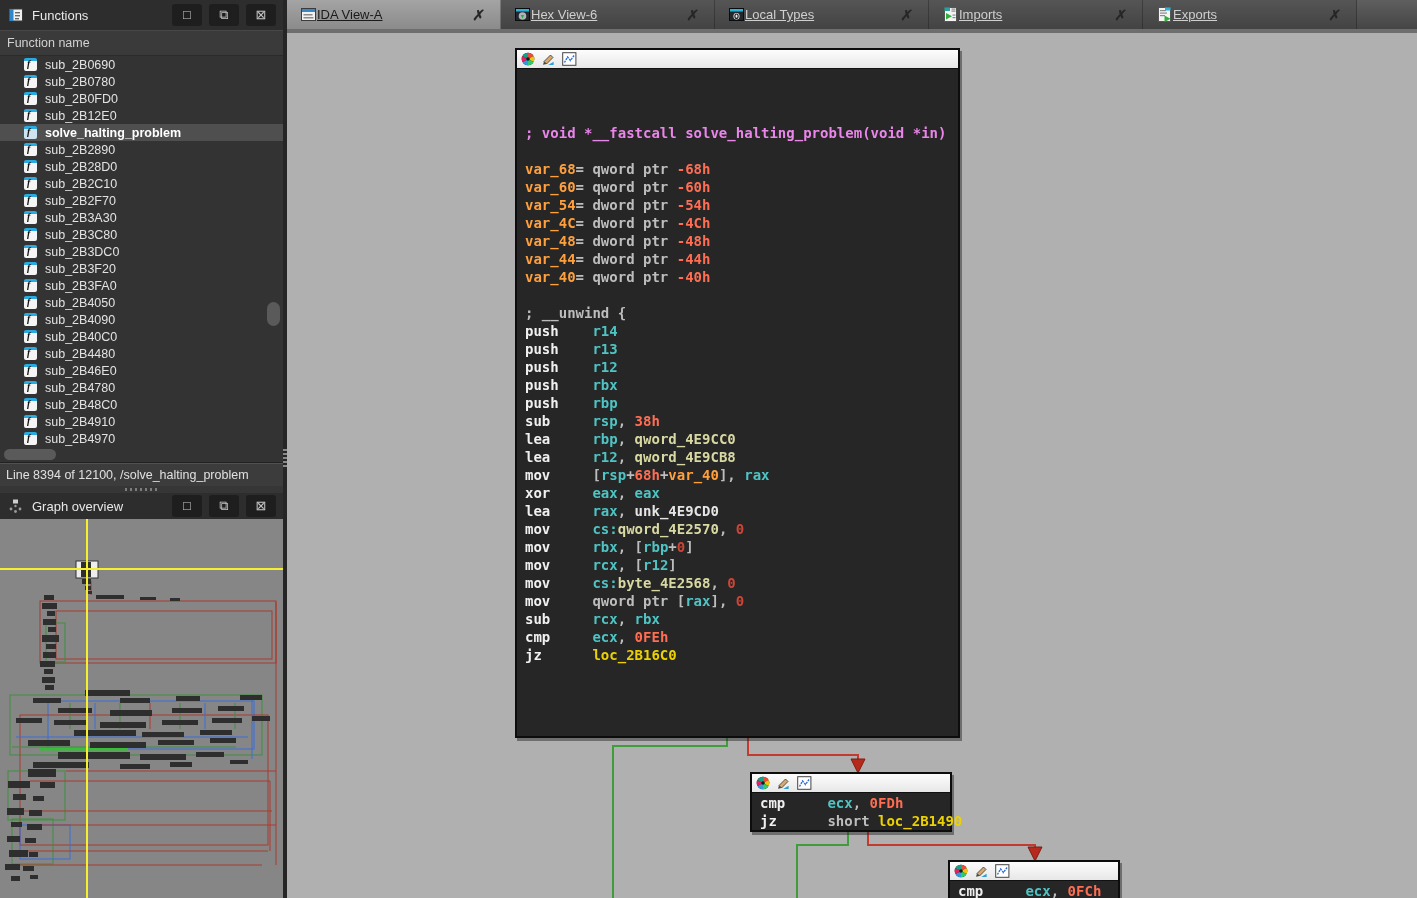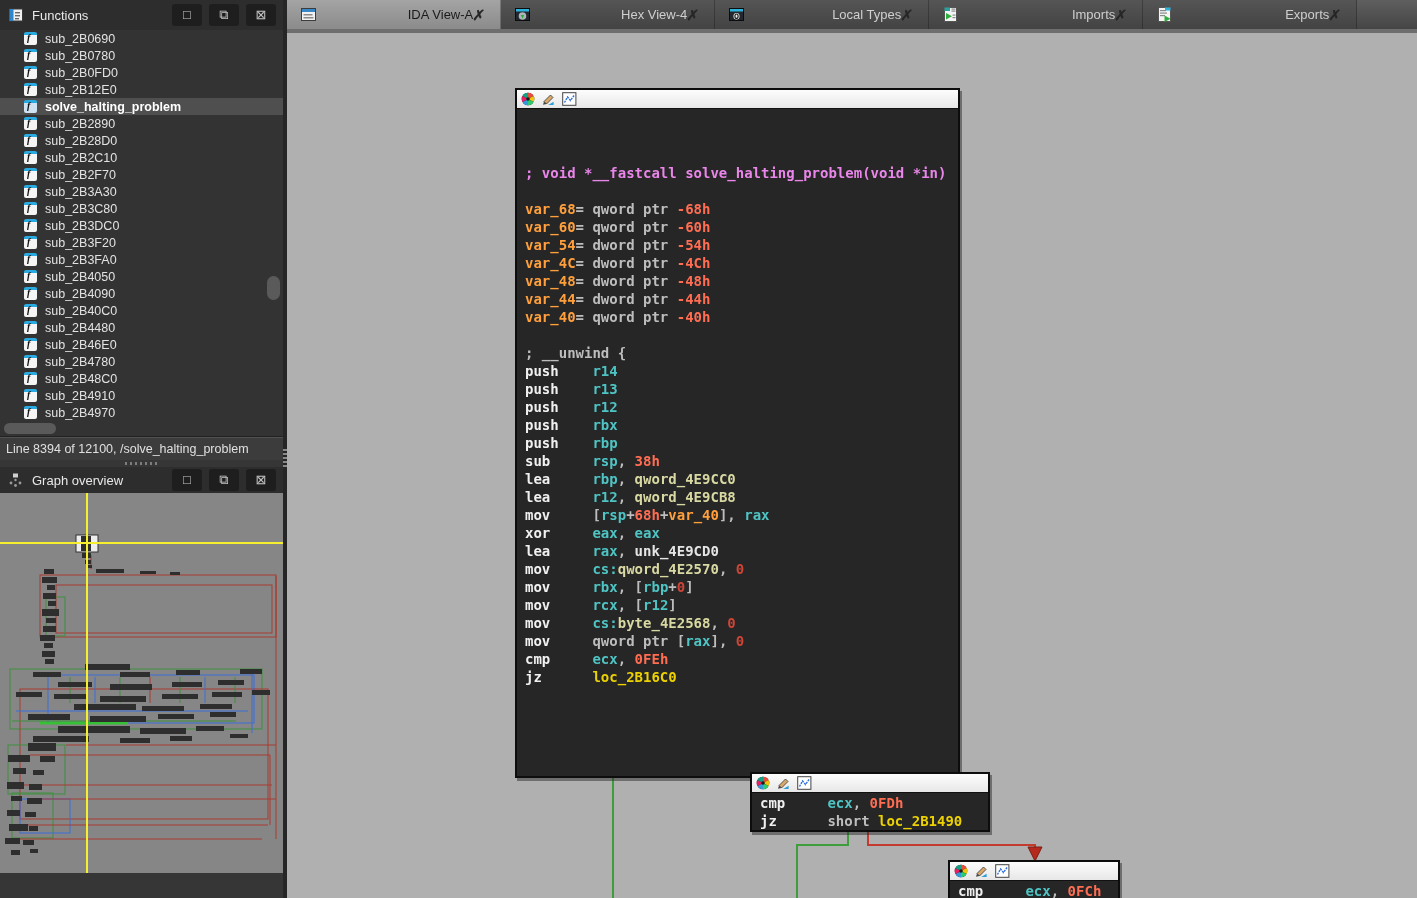--- a/index.html
+++ b/index.html
@@ -34,21 +34,21 @@
   #vsplit .h{position:absolute;left:0;top:449px;width:4px;height:20px;
              background:repeating-linear-gradient(180deg,#8a8a8a 0 2px,transparent 2px 4px);}
   
   #right{position:absolute;left:287px;top:0;width:1130px;height:898px;}
   #tabbar{height:29px;display:flex;background:linear-gradient(#5f5f5f,#454545);}
   #tabstripe{height:4px;background:#6e6e6e;}
   .tab{width:213px;display:flex;align-items:center;position:relative;border-right:1px solid rgba(0,0,0,.25);
        color:#cfcfcf;background:linear-gradient(#555,#434343);}
   .tab.active{background:linear-gradient(#a4a4a4,#8b8b8b);color:#1b1b1b;}
   .tab .icn{margin-left:13px;display:inline-flex;}
-  .tab .tlabel{flex:1;text-align:right;font-size:13px;}
+  .tab .tlabel{flex:1;text-align:left;font-size:13px;text-decoration:underline;}
   .tab .tclose{margin-right:15px;font-size:14px;font-weight:bold;color:#262626;transform:skewX(-8deg);}
   #graph{position:absolute;left:0;top:33px;width:1130px;height:865px;background:#b0b0b0;overflow:hidden;}
   #edges{position:absolute;left:0;top:0;}
   .node{position:absolute;background:#262626;border:2px solid #0d0d0d;box-sizing:border-box;
         box-shadow:2px 3px 0 rgba(30,30,30,.45);}
   .ntitle{height:18px;background:linear-gradient(#fdfdfd,#e7e7e7);border-bottom:1px solid #111;
           display:flex;align-items:center;gap:6px;padding-left:4px;}
   .ntitle .icn{display:inline-flex;}
   .nbody{padding-top:2px;}
   .codeline{height:18px;line-height:18px;padding-left:8px;white-space:pre;
@@ -70,20 +70,21 @@
             <rect x="7" y="11" width="4" height="1.4" fill="#666"></rect>
           </svg>
         </span>
       <span class="plabel">Functions</span>
       <span class="btns" style="display:flex">
           <div class="wbtn">□</div>
           <div class="wbtn">⧉</div>
           <div class="wbtn">⊠</div>
         </span>
     </div>
+    <div class="fp-header">Function name</div>
     <div id="fnlist">
 
     <div class="frow">
           <span class="ficon">
             <i>f</i>
           </span>
           <span class="fname">sub_2B0690</span>
         </div>
         <div class="frow">
           <span class="ficon">
@@ -365,21 +366,21 @@
         </div>
         <div class="tab">
           <span class="icn">
             <svg width="17" height="17" viewBox="0 0 17 17">
               <rect x="1.5" y="2.5" width="14" height="12" fill="#23272e" stroke="#0c0c0c"></rect>
               <rect x="2" y="3" width="13" height="2.5" fill="#2cb3dc"></rect>
               <circle cx="8.5" cy="10" r="3.8" fill="#aeb4ba"></circle>
               <polygon points="6.8,9 10.2,9 8.5,12.4" fill="#27ae3b"></polygon>
             </svg>
           </span>
-          <span class="tlabel">Hex View-4</span>
+          <span class="tlabel">Hex View-6</span>
           <span class="tclose">✗</span>
         </div>
         <div class="tab">
           <span class="icn">
             <svg width="17" height="17" viewBox="0 0 17 17">
               <rect x="1.5" y="2.5" width="14" height="12" fill="#23272e" stroke="#0c0c0c"></rect>
               <rect x="2" y="3" width="13" height="2.5" fill="#2cb3dc"></rect>
               <rect x="5.5" y="7" width="6" height="6.5" rx="3" fill="#f2f2f2"></rect>
               <ellipse cx="8.5" cy="10.2" rx="1.6" ry="2.2" fill="none" stroke="#222" stroke-width="1.2"></ellipse>
             </svg>
@@ -421,21 +422,21 @@
     <div id="graph">
       <svg id="edges" width="1130" height="865">
         <polyline points="440,705 440,713 326,713 326,866" fill="none" stroke="#3f9e3b" stroke-width="2"></polyline>
         <polyline points="461,705 461,722 571,722 571,737" fill="none" stroke="#c23b2e" stroke-width="2"></polyline>
         <polygon points="564,726 578,726 571,740" fill="#b62a1e" stroke="#7c1c12" stroke-width="1"></polygon>
         <polyline points="561,797 561,812 510,812 510,866" fill="none" stroke="#3f9e3b" stroke-width="2"></polyline>
         <polyline points="581,797 581,812 748,812 748,825" fill="none" stroke="#c23b2e" stroke-width="2"></polyline>
         <polygon points="741,814 755,814 748,828" fill="#b62a1e" stroke="#7c1c12" stroke-width="1"></polygon>
       </svg>
       <div id="nodes">
-          <div class="node" style="left: 228px; top: 15px; width: 445px; height: 690px; margin-top: 40px;">
+          <div class="node" style="left: 228px; top: 15px; width: 445px; height: 690px;">
             <div class="ntitle">
               <span class="icn">
                 <svg width="14" height="14" viewBox="0 0 14 14">
                   <circle cx="7" cy="7" r="6.3" fill="#222"></circle>
                   <path d="M7,7 L7,0.7 A6.3,6.3 0 0,1 12.5,4 Z" fill="#e74c3c"></path>
                   <path d="M7,7 L12.5,4 A6.3,6.3 0 0,1 12.5,10 Z" fill="#f1c40f"></path>
                   <path d="M7,7 L12.5,10 A6.3,6.3 0 0,1 7,13.3 Z" fill="#2ecc71"></path>
                   <path d="M7,7 L7,13.3 A6.3,6.3 0 0,1 1.5,10 Z" fill="#3498db"></path>
                   <path d="M7,7 L1.5,10 A6.3,6.3 0 0,1 1.5,4 Z" fill="#e91e63"></path>
                   <path d="M7,7 L1.5,4 A6.3,6.3 0 0,1 7,0.7 Z" fill="#16a085"></path>
@@ -480,25 +481,26 @@
               <div class="codeline"><span class="tk-mnem">lea     </span><span class="tk-reg">rbp</span><span class="tk-gray">, </span><span class="tk-khaki">qword_4E9CC0</span></div>
               <div class="codeline"><span class="tk-mnem">lea     </span><span class="tk-reg">r12</span><span class="tk-gray">, </span><span class="tk-khaki">qword_4E9CB8</span></div>
               <div class="codeline"><span class="tk-mnem">mov     </span><span class="tk-gray">[</span><span class="tk-reg">rsp</span><span class="tk-gray">+</span><span class="tk-num">68h</span><span class="tk-gray">+</span><span class="tk-var">var_40</span><span class="tk-gray">], </span><span class="tk-reg">rax</span></div>
               <div class="codeline"><span class="tk-mnem">xor     </span><span class="tk-reg">eax</span><span class="tk-gray">, </span><span class="tk-reg">eax</span></div>
               <div class="codeline"><span class="tk-mnem">lea     </span><span class="tk-reg">rax</span><span class="tk-gray">, </span><span class="tk-unk">unk_4E9CD0</span></div>
               <div class="codeline"><span class="tk-mnem">mov     </span><span class="tk-reg">cs:</span><span class="tk-khaki">qword_4E2570</span><span class="tk-gray">, </span><span class="tk-zero">0</span></div>
               <div class="codeline"><span class="tk-mnem">mov     </span><span class="tk-reg">rbx</span><span class="tk-gray">, [</span><span class="tk-reg">rbp</span><span class="tk-gray">+</span><span class="tk-zero">0</span><span class="tk-gray">]</span></div>
               <div class="codeline"><span class="tk-mnem">mov     </span><span class="tk-reg">rcx</span><span class="tk-gray">, [</span><span class="tk-reg">r12</span><span class="tk-gray">]</span></div>
               <div class="codeline"><span class="tk-mnem">mov     </span><span class="tk-reg">cs:</span><span class="tk-khaki">byte_4E2568</span><span class="tk-gray">, </span><span class="tk-zero">0</span></div>
               <div class="codeline"><span class="tk-mnem">mov     </span><span class="tk-gray">qword ptr [</span><span class="tk-reg">rax</span><span class="tk-gray">], </span><span class="tk-zero">0</span></div>
+              <div class="codeline"><span class="tk-mnem">sub     </span><span class="tk-reg">rcx</span><span class="tk-gray">, </span><span class="tk-reg">rbx</span></div>
               <div class="codeline"><span class="tk-mnem">cmp     </span><span class="tk-reg">ecx</span><span class="tk-gray">, </span><span class="tk-num">0FEh</span></div>
               <div class="codeline"><span class="tk-mnem">jz      </span><span class="tk-yellow">loc_2B16C0</span></div>
             </div>
           </div>
-          <div class="node" style="left: 463px; top: 739px; width: 240px; height: 60px;">
+          <div class="node" style="left: 463px; top: 739px; width: 202px; height: 60px;">
             <div class="ntitle">
               <span class="icn">
                 <svg width="14" height="14" viewBox="0 0 14 14">
                   <circle cx="7" cy="7" r="6.3" fill="#222"></circle>
                   <path d="M7,7 L7,0.7 A6.3,6.3 0 0,1 12.5,4 Z" fill="#e74c3c"></path>
                   <path d="M7,7 L12.5,4 A6.3,6.3 0 0,1 12.5,10 Z" fill="#f1c40f"></path>
                   <path d="M7,7 L12.5,10 A6.3,6.3 0 0,1 7,13.3 Z" fill="#2ecc71"></path>
                   <path d="M7,7 L7,13.3 A6.3,6.3 0 0,1 1.5,10 Z" fill="#3498db"></path>
                   <path d="M7,7 L1.5,10 A6.3,6.3 0 0,1 1.5,4 Z" fill="#e91e63"></path>
                   <path d="M7,7 L1.5,4 A6.3,6.3 0 0,1 7,0.7 Z" fill="#16a085"></path>

